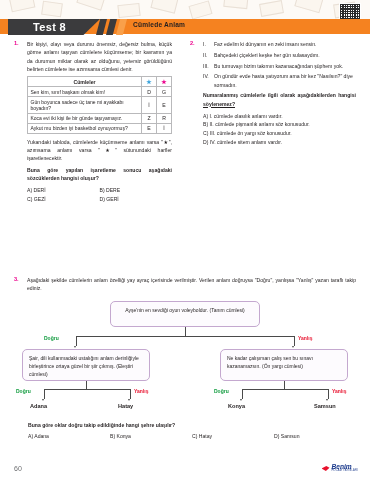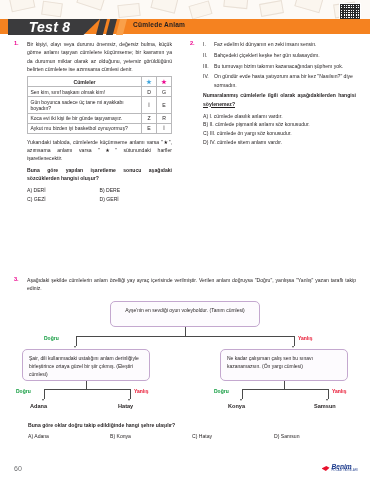--- a/index.html
+++ b/index.html
@@ -33,22 +33,22 @@
     position: absolute; left: 0; top: 0; width: 370px; height: 15px;
     background: #f58220;
   }
   .hdr-dark {
     position: absolute; left: 8px; top: 0px; width: 92px; height: 16px;
     background: #3b3b3d;
     clip-path: polygon(0 0, 100% 0, 82% 100%, 0 100%);
     display: flex; align-items: center; justify-content: center;
   }
   .hdr-dark span {
-    color: #ffffff; font-size: 14px; font-weight: bold;
-    font-style: italic; letter-spacing: .3px; margin-right: 9px;
+    color: #ffffff; font-size: 11px; font-weight: bold;
+    letter-spacing: .3px; margin-right: 9px;
   }
   .chev {
     position: absolute; top: 0px; height: 16px; width: 11px;
     background: #3b3b3d;
     clip-path: polygon(38% 0, 100% 0, 62% 100%, 0 100%);
   }
   .chev.c1 { left: 96px; }
   .chev.c2 { left: 106px; }
   .chev.c3 { left: 116px; background: #f9a04a; }
   .hdr-title {

